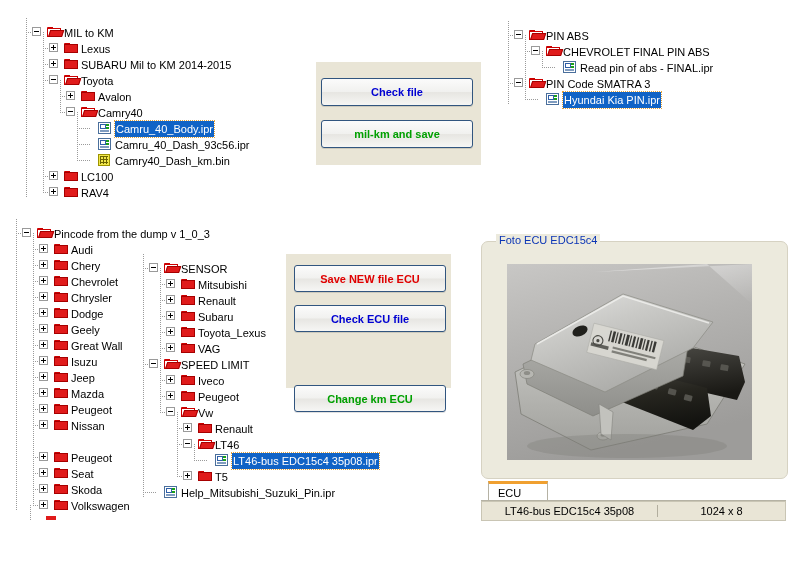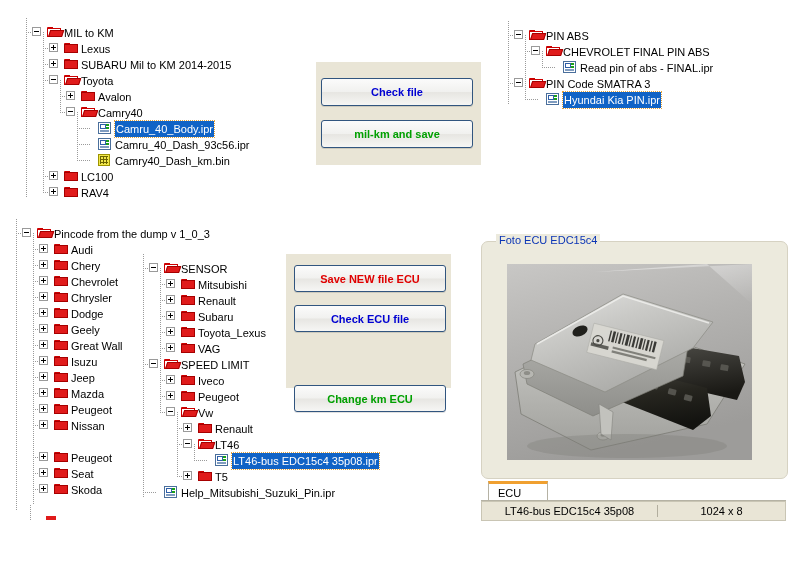--- a/index.html
+++ b/index.html
@@ -524,20 +524,31 @@
     <div class="node" style="position: absolute; left: 0px; top: 256px; width: 100%;">
       <span class="hline" style="left:5px;width:6px;"></span>
       <span class="exp plus" style="left:11px;"></span>
       <span class="ico" style="left: 25px;">
         <span class="folder">
           <span class="back"></span>
           <span class="body"></span>
         </span>
       </span>
       <span class="label" style="left: 43px;">Skoda</span>
+    </div>
+    <div class="node" style="position: absolute; left: 0px; top: 272px; width: 100%;">
+      <span class="hline" style="left:5px;width:6px;"></span>
+      <span class="exp plus" style="left:11px;"></span>
+      <span class="ico" style="left: 25px;">
+        <span class="folder">
+          <span class="back"></span>
+          <span class="body"></span>
+        </span>
+      </span>
+      <span class="label" style="left: 43px;">Volkswagen</span>
     </div>
   </div>
 
 <div class="abs" style="left:46px;top:516px;width:10px;height:4px;background:#e01b1b;"></div>
 <div class="abs" style="left:30px;top:505px;width:1px;height:16px;background-image:linear-gradient(to bottom,#9a9a9a 1px,transparent 1px);background-size:1px 2px;"></div>
 
 <div class="abs tree" id="tree4" style="left:155px; top:260px; width:215px; height:250px;">
     <div class="guide" style="left: 5px; top: 8px; height: 144px;"></div>
     <div class="guide" style="left: 22px; top: 152px; height: 64px;"></div>
     <div class="guide" style="left: 39px; top: 184px; height: 16px;"></div>

